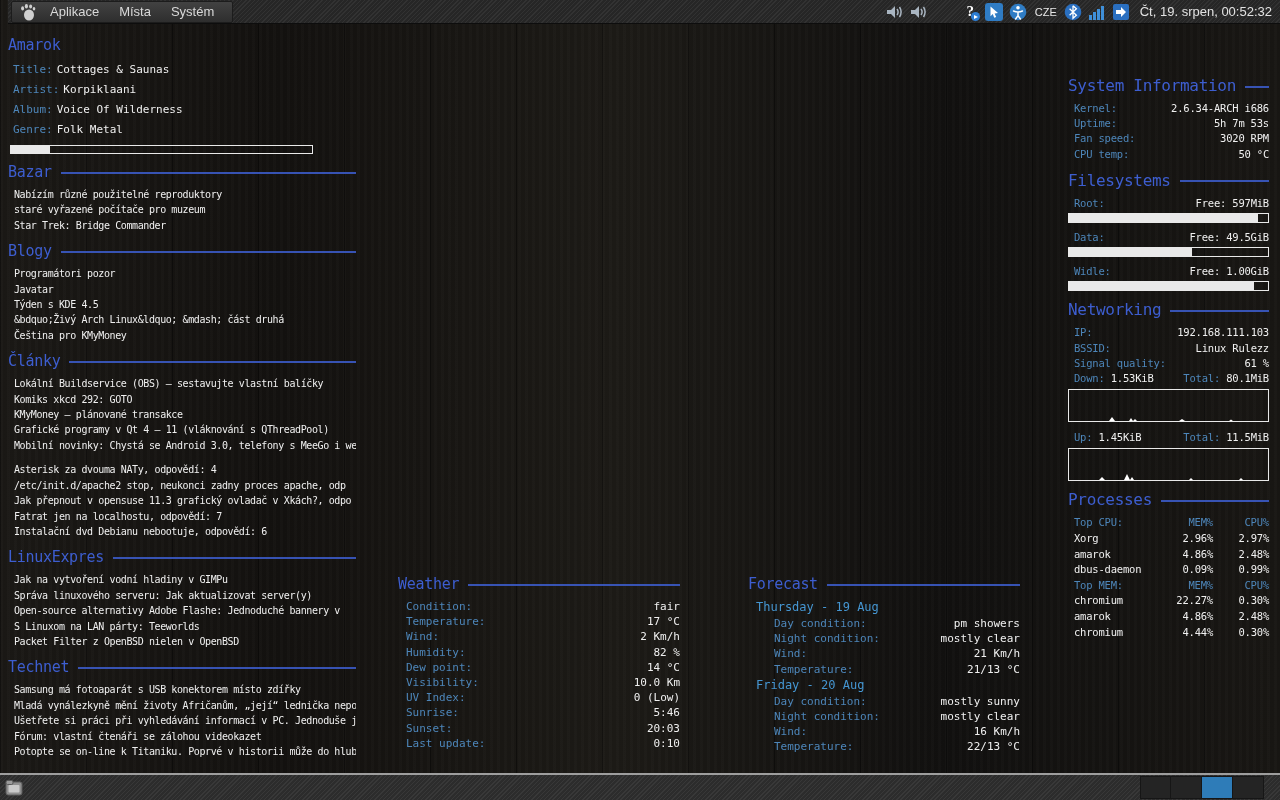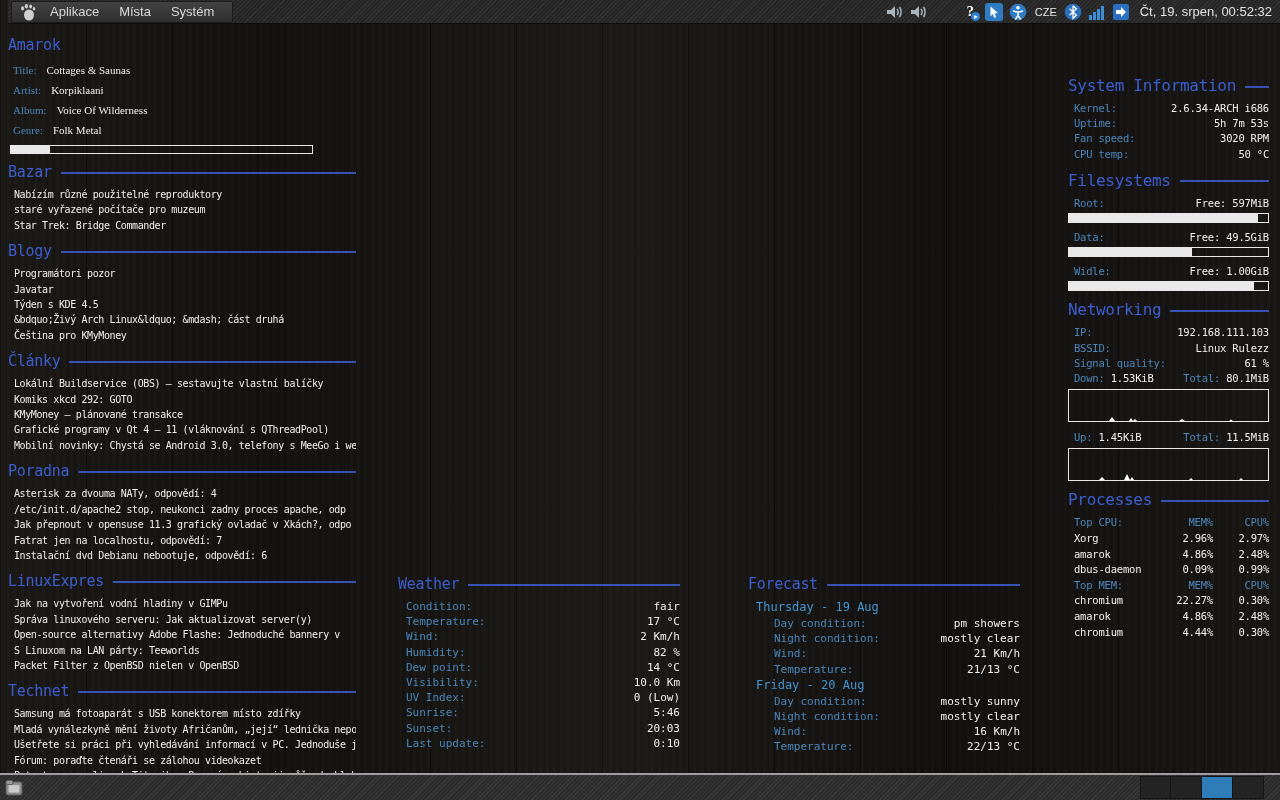--- a/index.html
+++ b/index.html
@@ -45,21 +45,21 @@
   .sec{margin-bottom:9px;}
   .sec-h{display:flex;align-items:center;color:var(--header_blue);font-size:15px;letter-spacing:-.3px;white-space:nowrap;margin-bottom:6px;}
   .sec-h .rule{flex:1;height:2px;background:var(--header_blue);opacity:.85;margin-left:9px;margin-top:2px;}
   .kv{display:flex;justify-content:space-between;line-height:15.2px;white-space:nowrap;}
   .kv .lbl{color:var(--label_blue);}
   .kv .val{color:var(--text_white);}
   .bar{border:1px solid var(--bar_white);height:10px;margin:2px 0 7px 0;}
   .bar .fill{background:var(--bar_white);height:100%;}
   
   .conky-left{left:8px;top:36px;width:348px;}
-  .arow{display:flex;gap:10px;font-size:11px;line-height:20px;white-space:nowrap;padding-left:5px;font-family:Liberation Serif, serif;}
+  .arow{display:flex;gap:4px;font-size:11px;line-height:20px;white-space:nowrap;padding-left:5px;}
   .arow .lbl{color:var(--label_blue);}
   .amarok-bar{width:303px;height:9px;border:1px solid var(--bar_white);margin:5px 0 2px 2px;}
   .amarok-bar .fill{background:var(--bar_white);height:100%;}
   .feed-item{font-size:10px;letter-spacing:-.4px;line-height:15.4px;padding-left:6px;white-space:nowrap;overflow:hidden;color:var(--text_white);}
   
   .weather{left:398px;top:575px;width:282px;font-size:11px;}
   .weather .kv{padding-left:8px;}
   .forecast{left:748px;top:575px;width:272px;font-size:11px;}
   .fc-date{color:var(--date_blue);font-size:12px;line-height:17px;padding-left:8px;white-space:nowrap;}
   .forecast .kv{padding-left:26px;}
@@ -219,24 +219,20 @@
         <span class="rule"></span>
     </div>
     <div class="feed-item">Lokální Buildservice (OBS) – sestavujte vlastní balíčky</div>
     <div class="feed-item">Komiks xkcd 292: GOTO</div>
     <div class="feed-item">KMyMoney – plánované transakce</div>
     <div class="feed-item">Grafické programy v Qt 4 – 11 (vláknování s QThreadPool)</div>
     <div class="feed-item">Mobilní novinky: Chystá se Android 3.0, telefony s MeeGo i we</div>
   </div>
 
   <div class="sec">
-    <div class="sec-h">
-      <span>Poradna</span>
-        <span class="rule"></span>
-    </div>
     <div class="feed-item">Asterisk za dvouma NATy, odpovědí: 4</div>
     <div class="feed-item">/etc/init.d/apache2 stop, neukonci zadny proces apache, odp</div>
     <div class="feed-item">Jak přepnout v opensuse 11.3 grafický ovladač v Xkách?, odpo</div>
     <div class="feed-item">Fatrat jen na localhostu, odpovědí: 7</div>
     <div class="feed-item">Instalační dvd Debianu nebootuje, odpovědí: 6</div>
   </div>
 
   <div class="sec">
     <div class="sec-h">
       <span>LinuxExpres</span>
@@ -250,21 +246,21 @@
   </div>
 
   <div class="sec">
     <div class="sec-h">
       <span>Technet</span>
         <span class="rule"></span>
     </div>
     <div class="feed-item">Samsung má fotoaparát s USB konektorem místo zdířky</div>
     <div class="feed-item">Mladá vynálezkyně mění životy Afričanům, „její“ lednička nepot</div>
     <div class="feed-item">Ušetřete si práci při vyhledávání informací v PC. Jednoduše jej</div>
-    <div class="feed-item">Fórum: poraďte čtenáři se zálohou videokazet</div>
+    <div class="feed-item">Fórum: vlastní čtenáři se zálohou videokazet</div>
     <div class="feed-item">Potopte se on-line k Titaniku. Poprvé v historii může do hlubin</div>
   </div>
 </div>
 
 <div class="conky weather">
   <div class="sec-h">
     <span>Weather</span>
       <span class="rule"></span>
   </div>
   <div class="kv">

